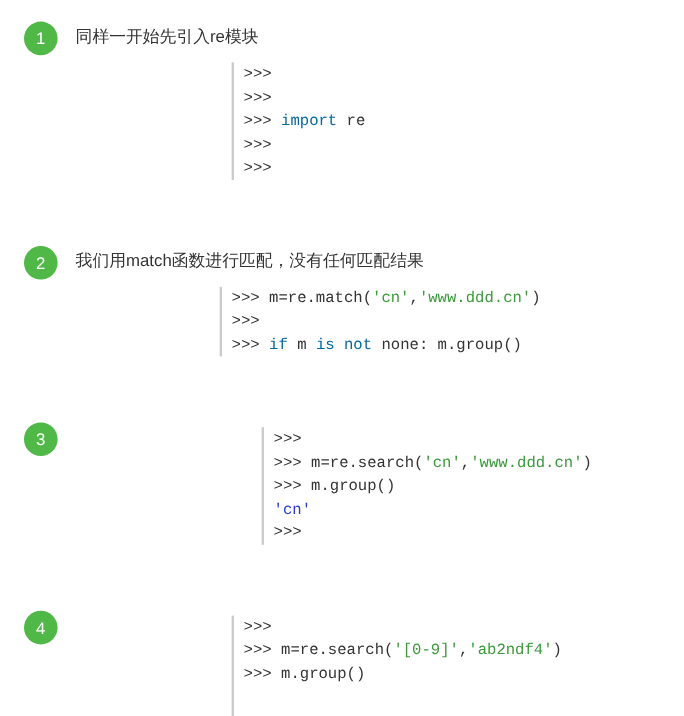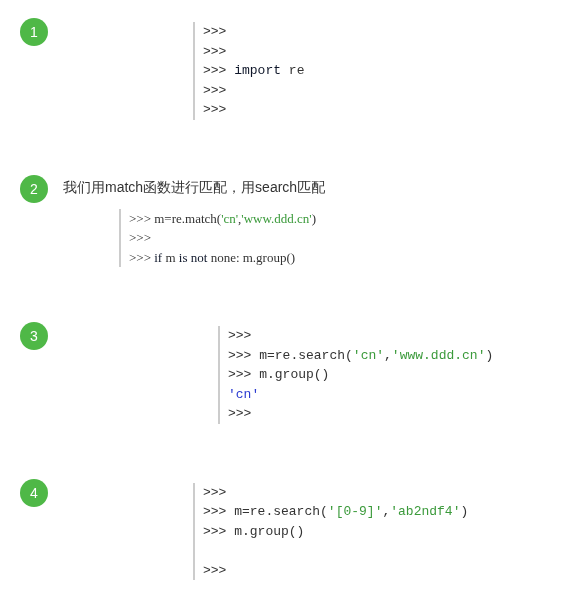--- a/index.html
+++ b/index.html
@@ -43,41 +43,42 @@
   .code-block {
     border-left: 2px solid #ccc;
     padding-left: 8px;
     font-family: Consolas, "Courier New", monospace;
     font-size: 13px;
     line-height: 1.5;
     color: #333;
     white-space: pre;
   }
   .code-1 { margin-left: 130px; }
-  .code-2 { margin-left: 56px; font-family: Liberation Serif, serif; }
+  .code-2 { margin-left: 120px; }
   .code-3 { margin-left: 155px; }
   .code-4 { margin-left: 130px; }
-  .kw { color: #0f172a; }
+  .kw { color: #0369a1; }
   .str { color: #3b9a3b; }
   .blue { color: #2a3bd1; }
 </style>
 </head>
 <body>
 
 <div id="steps-container">
     <div class="step">
       <div class="step-num">1</div>
       <div class="step-body">
+        <div class="step-title">同样一开始先引入re模块</div>
         <div class="code-block code-1">&gt;&gt;&gt;<br>&gt;&gt;&gt;<br>&gt;&gt;&gt; <span class="kw">import</span> re<br>&gt;&gt;&gt;<br>&gt;&gt;&gt;</div>
       </div>
     </div>
     <div class="step">
       <div class="step-num">2</div>
       <div class="step-body">
-        <div class="step-title">我们用match函数进行匹配，用search匹配</div>
+        <div class="step-title">我们用match函数进行匹配，没有任何匹配结果</div>
         <div class="code-block code-2">&gt;&gt;&gt; m=re.match(<span class="str">'cn'</span>,<span class="str">'www.ddd.cn'</span>)<br>&gt;&gt;&gt;<br>&gt;&gt;&gt; <span class="kw">if</span> m <span class="kw">is</span> <span class="kw">not</span> none: m.group()<br></div>
       </div>
     </div>
     <div class="step">
       <div class="step-num">3</div>
       <div class="step-body">
         <div class="code-block code-3">&gt;&gt;&gt;<br>&gt;&gt;&gt; m=re.search(<span class="str">'cn'</span>,<span class="str">'www.ddd.cn'</span>)<br>&gt;&gt;&gt; m.group()<br><span class="blue">'cn'</span><br>&gt;&gt;&gt;</div>
       </div>
     </div>
     <div class="step">

